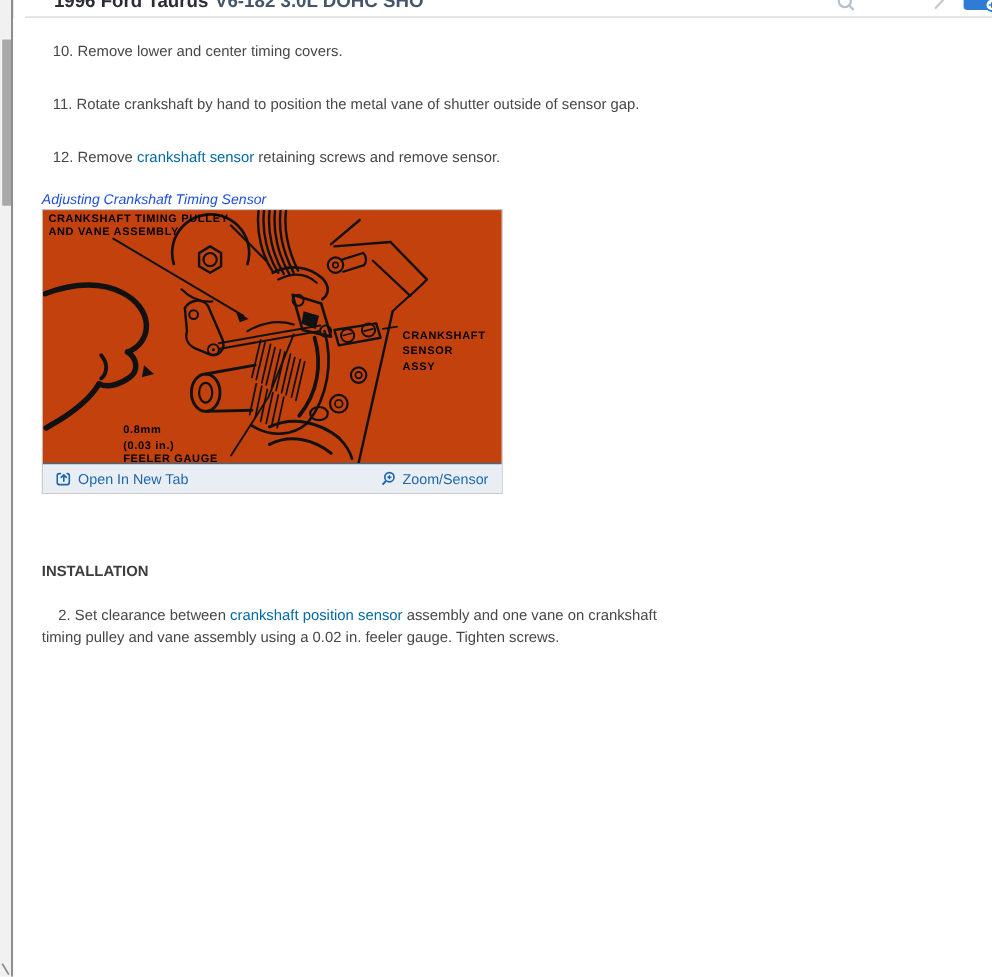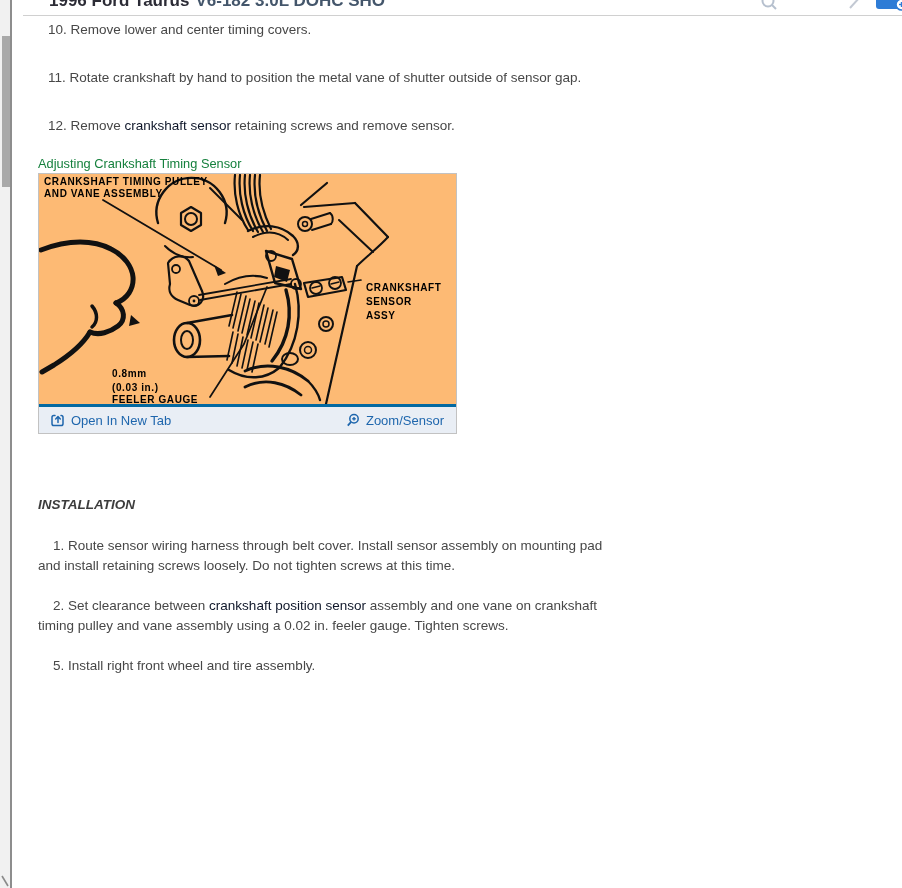--- a/index.html
+++ b/index.html
@@ -16,34 +16,34 @@
   
   .header{position:absolute;left:23px;top:0;width:890px;height:15px;background:#fff;
     border-bottom:1px solid #d0d0d0;overflow:hidden;z-index:3;}
   .title{position:absolute;left:26px;top:-9px;white-space:nowrap;font-size:17px;font-weight:bold;color:#2c2c36;}
   .title .rest{color:#44566b;margin-left:6px;}
   .hdr-icon{position:absolute;}
   
   .content{position:absolute;left:12px;top:16px;width:890px;height:872px;background:#fff;
     padding-left:26px;box-sizing:border-box;overflow:hidden;}
   .step{margin:20px 0 0 0;max-width:690px;font-size:13.5px;line-height:20px;color:#474747;white-space:pre-line;}
-  .step.first{margin-top:4px;}
+  .step.first{margin-top:21px;}
   .indent2{text-indent:10px;margin-top:28px;}
   .indent1{text-indent:15px;}
-  a.doclink{color:#0f172a;text-decoration:none;cursor:pointer;}
-  .caption{margin-top:20px;font-size:12.8px;line-height:15px;color:#15803d;}
+  a.doclink{color:#0369a1;text-decoration:none;cursor:pointer;}
+  .caption{margin-top:20px;font-size:12.8px;line-height:15px;color:#1d4ed8;font-style:italic;}
   
   .figure{margin-top:2px;width:417px;border:1px solid #c2c2c2;background:#fff;}
-  .figure-image{position:relative;width:417px;height:230px;background:#fdba74;}
-  .figure-bar{height:26px;background:#e9eef5;border-top:3px solid #0369a1;
+  .figure-image{position:relative;width:417px;height:230px;background:#c2410c;}
+  .figure-bar{height:26px;background:#e9eef5;border-top:1px solid #0369a1;
     display:flex;justify-content:space-between;align-items:center;padding:0 12px;}
   .bar-link{display:flex;align-items:center;gap:6px;font-size:13px;color:#1e66ad;cursor:pointer;text-decoration:none;}
   .drawing text{font-family:"Liberation Sans","DejaVu Sans",sans-serif;font-weight:bold;}
   
-  .section-heading{margin:61px 12px 0 0;font-size:13.5px;line-height:20px;font-weight:bold;color:#3d3d3d;font-style:italic;}
+  .section-heading{margin:61px 12px 0 0;font-size:13.5px;line-height:20px;font-weight:bold;color:#3d3d3d;}
   .step.after-heading{margin-top:21px;}
 </style>
 </head>
 <body>
 
 <div class="scroll-track">
   <div class="scroll-thumb"></div>
 </div>
 <div class="frame-border"></div>
 <div class="corner-mark">
@@ -229,19 +229,16 @@
           <line x1="7.2" y1="5.8" x2="10.8" y2="5.8" stroke="#1e66ad" stroke-width="1.4"></line>
           <line x1="5.9" y1="9.2" x2="2.8" y2="12.6" stroke="#1e66ad" stroke-width="1.8"></line>
         </svg>
         <span>Zoom/Sensor</span>
       </a>
     </div>
   </div>
 
   <h3 class="section-heading">INSTALLATION</h3>
 
-  <p class="step after-heading indent1">1. Route sensor wiring harness through belt cover. Install sensor assembly on mounting pad
-and install retaining screws loosely. Do not tighten screws at this time.</p>
   <p class="step indent1"><span>2. Set clearance between </span><a class="doclink">crankshaft position sensor</a><span> assembly and one vane on crankshaft
 timing pulley and vane assembly using a 0.02 in. feeler gauge. Tighten screws.</span></p>
-  <p class="step indent1">5. Install right front wheel and tire assembly.</p>
 
 </div>
 
 </body></html>

